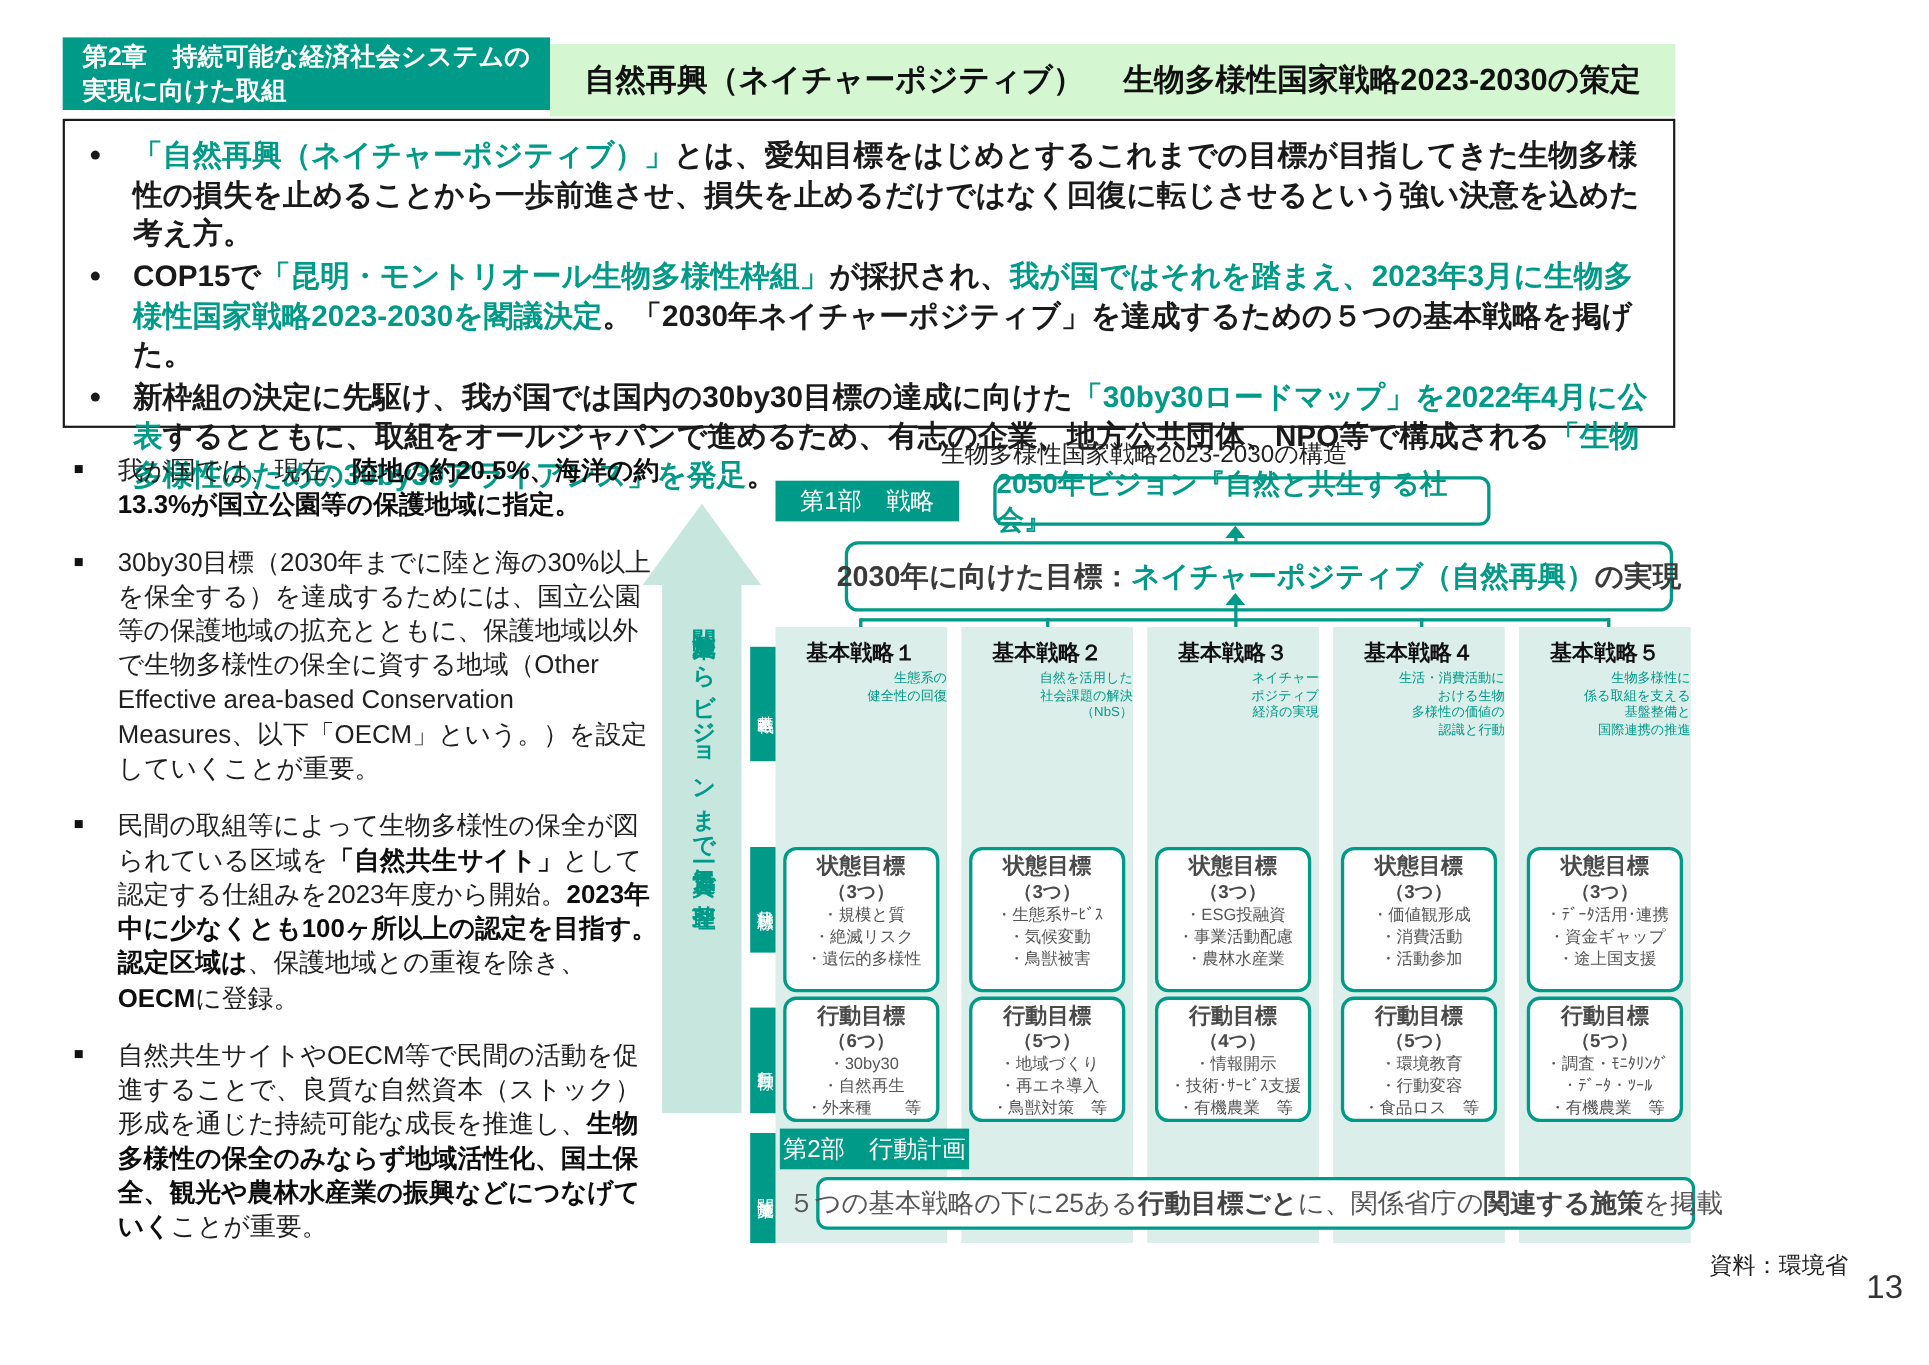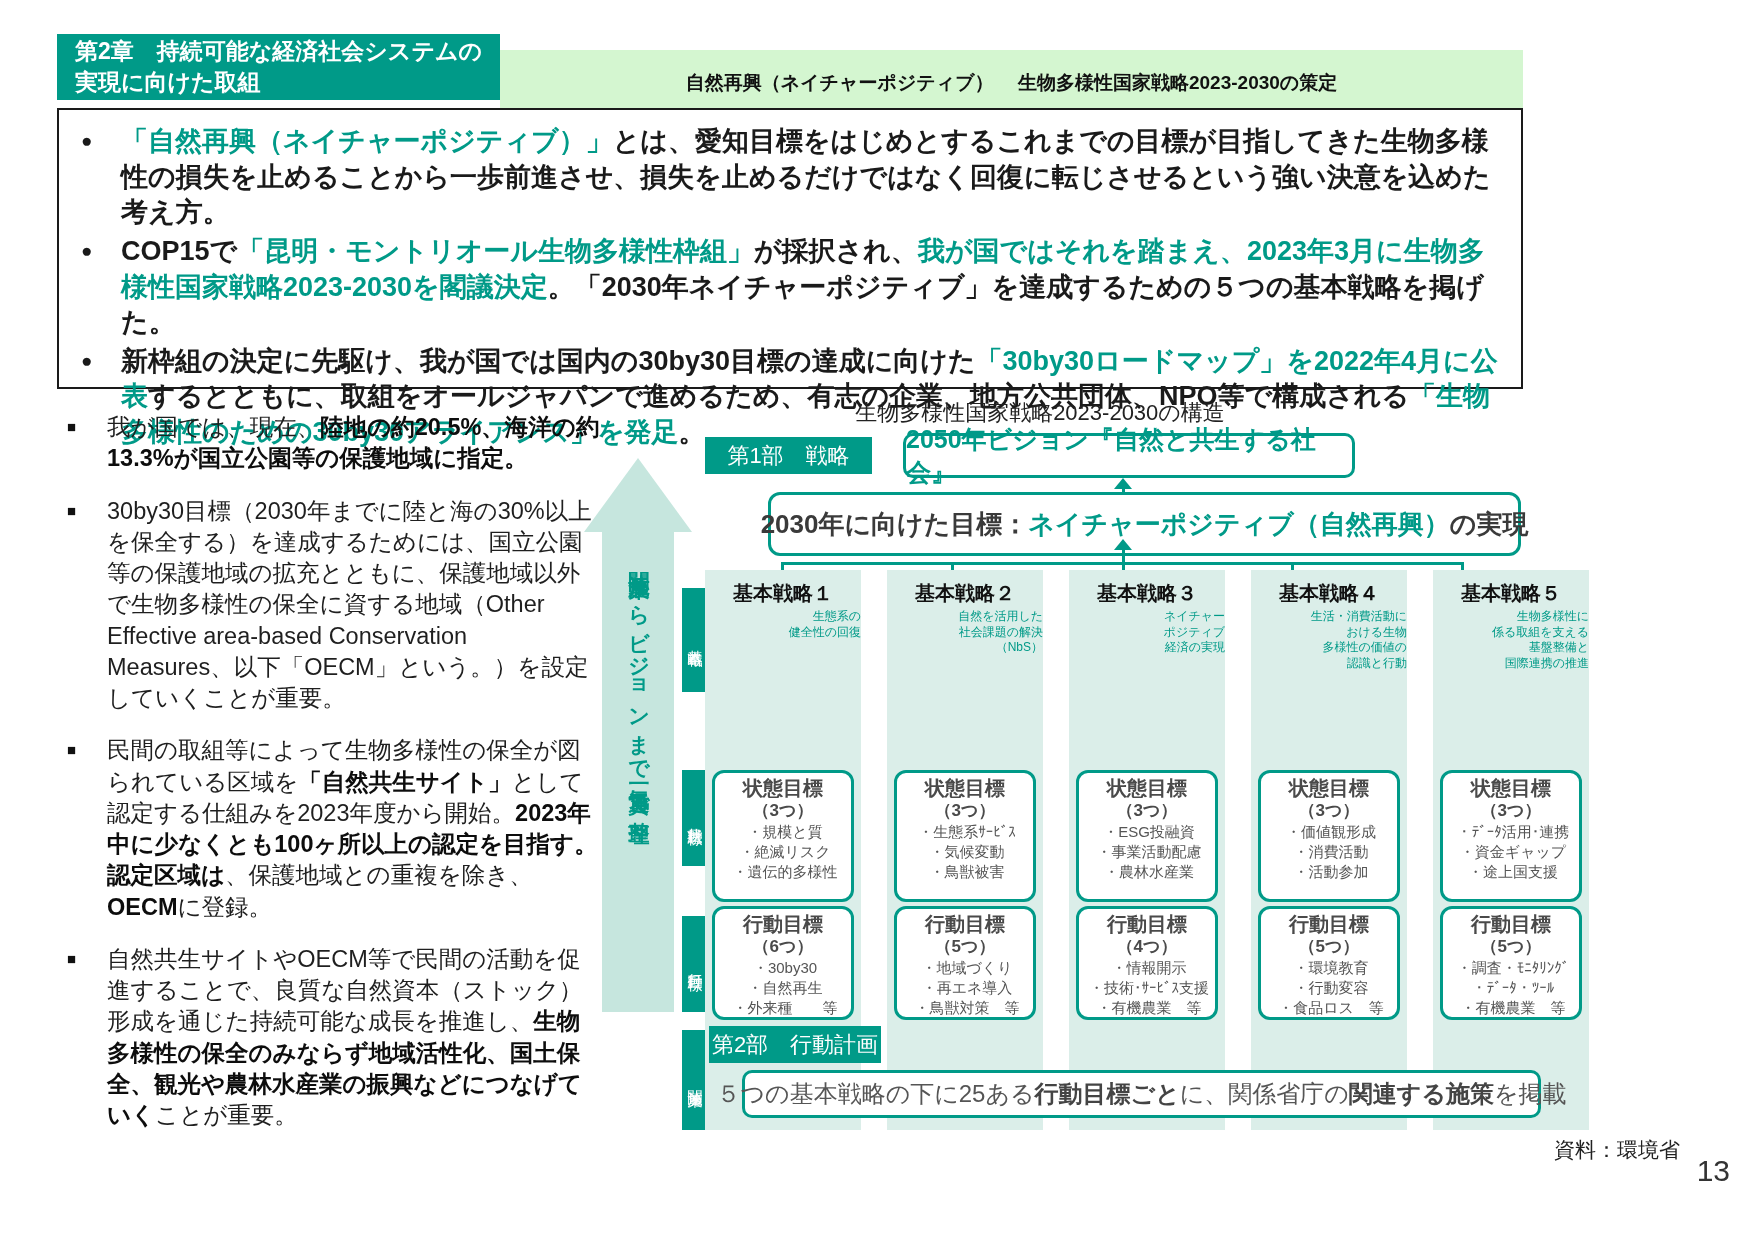--- a/index.html
+++ b/index.html
@@ -12,22 +12,22 @@
     --gray:#555;
   }
   *{box-sizing:border-box}
   body{margin:0;background:#fff;font-family:"Liberation Sans","DejaVu Sans",sans-serif}
   .slide{position:relative;width:1754px;height:1241px;background:#fff;overflow:hidden}
 
   
   .hdr-chapter{position:absolute;left:57px;top:34px;width:443px;height:66px;background:var(--teal);
     color:#fff;font-weight:700;font-size:23px;line-height:1.35;display:flex;align-items:center;
     justify-content:center;text-align:left}
-  .hdr-title{position:absolute;left:500px;top:50px;width:1023px;height:66px;background:var(--lgreen);
-    color:#111;font-weight:700;font-size:19px;display:flex;align-items:center;justify-content:center;text-align:center}
+  .hdr-title{position:absolute;left:500px;top:40px;width:1023px;height:66px;background:var(--lgreen);
+    color:#111;font-weight:700;font-size:28px;display:flex;align-items:center;justify-content:center;text-align:center}
 
   
   .summary{position:absolute;left:57px;top:108px;width:1466px;height:281px;border:2px solid #1a1a1a;
     padding:14px 16px 0 12px;background:#fff}
   .summary ul{list-style:none;margin:0;padding:0}
   .summary li{position:relative;padding-left:50px;font-size:27px;font-weight:700;line-height:1.32;
     color:var(--ink);margin-bottom:3px}
   .summary .marker{position:absolute;left:10px;top:4px;font-size:19px}
   .teal{color:var(--teal)}
   .bold{font-weight:700}
@@ -65,21 +65,21 @@
 
   
   .chip{position:absolute;left:682px;width:25px;background:var(--teal);color:#fff;writing-mode:vertical-rl;
     font-size:15px;display:flex;align-items:center;justify-content:center;letter-spacing:1px}
   .chip1{top:588px;height:104px}
   .chip2{top:770px;height:96px}
   .chip3{top:916px;height:96px}
   .chip4{top:1030px;height:100px}
 
   
-  .cols{position:absolute;left:705px;top:570px;display:flex;gap:26px}
+  .cols{position:absolute;left:705px;top:570px;display:flex;gap:13px}
   .col{position:relative;width:156px;height:560px;background:var(--colbg)}
   .col-name{position:absolute;top:10px;left:0;right:0;text-align:center;font-size:20px;font-weight:700;color:#111}
   .col-sub{position:absolute;top:39px;left:0;right:0;text-align:right;font-size:12px;font-weight:400;
     color:var(--teal);line-height:1.3}
   .goalbox{position:absolute;left:7px;right:7px;background:#fff;border:3px solid var(--teal);
     border-radius:12px;text-align:center}
   .state{top:200px;height:132px}
   .action{top:336px;height:114px}
   .gb-title{font-size:20px;font-weight:700;color:#4a4a4a;margin-top:4px;line-height:1.15}
   .gb-count{font-size:17px;font-weight:700;color:#4a4a4a;line-height:1.25}

